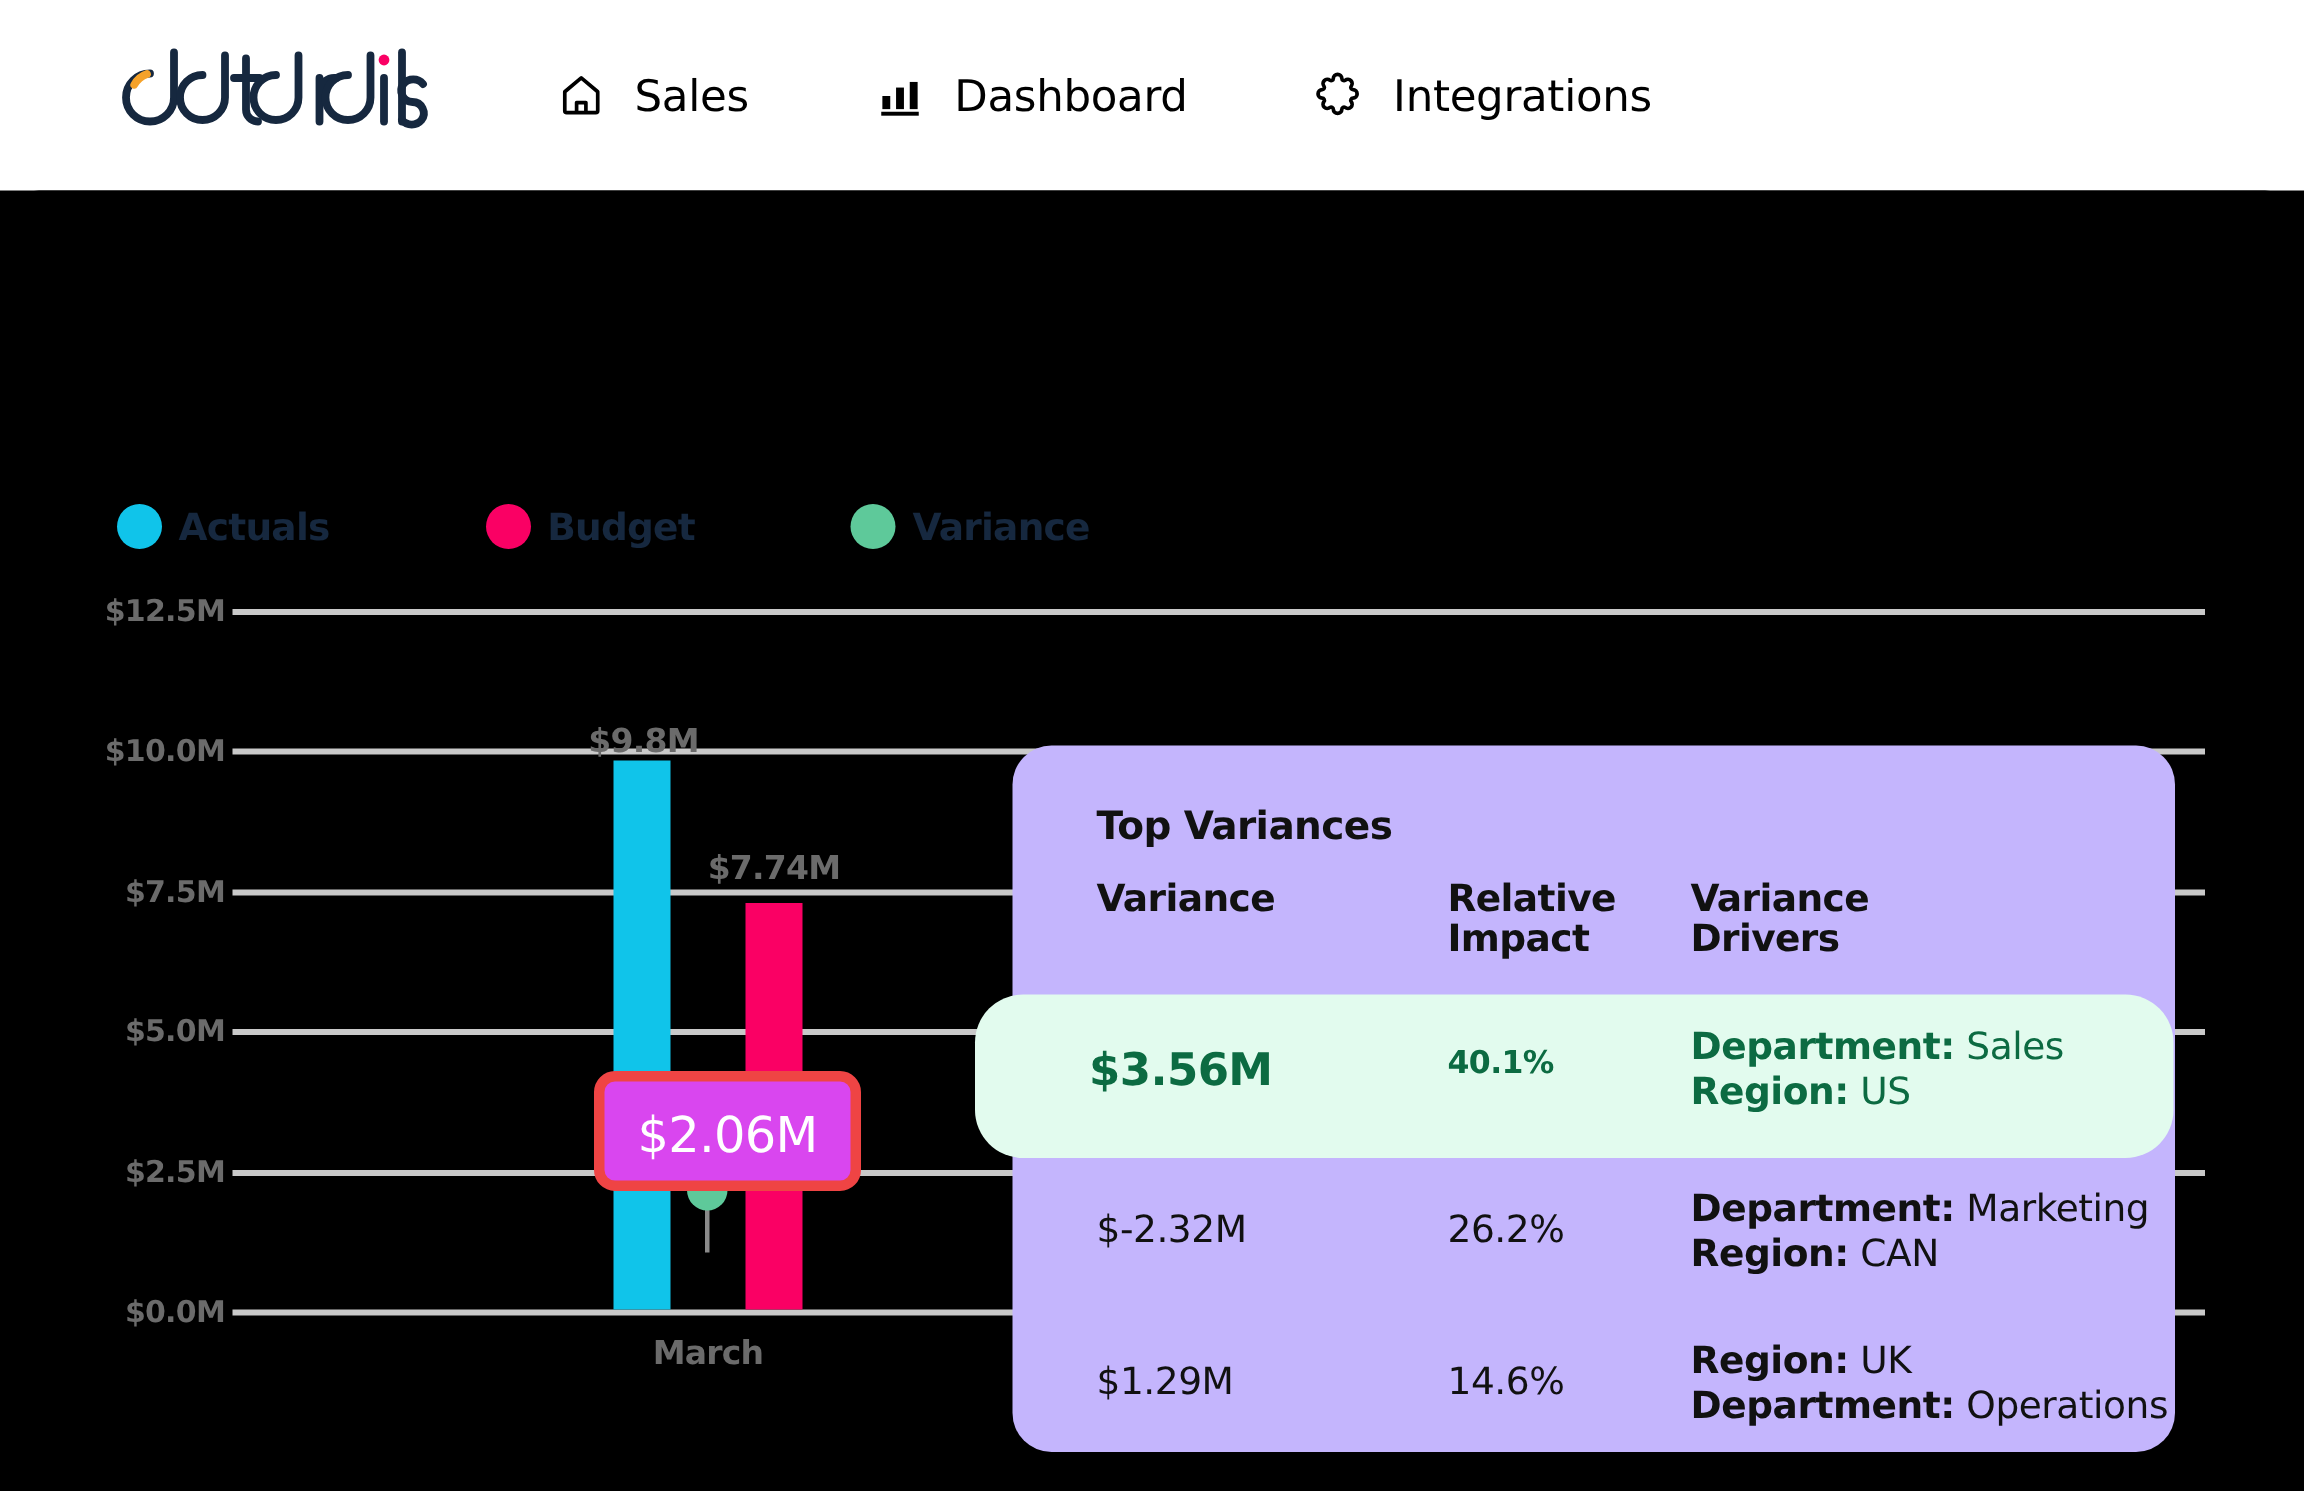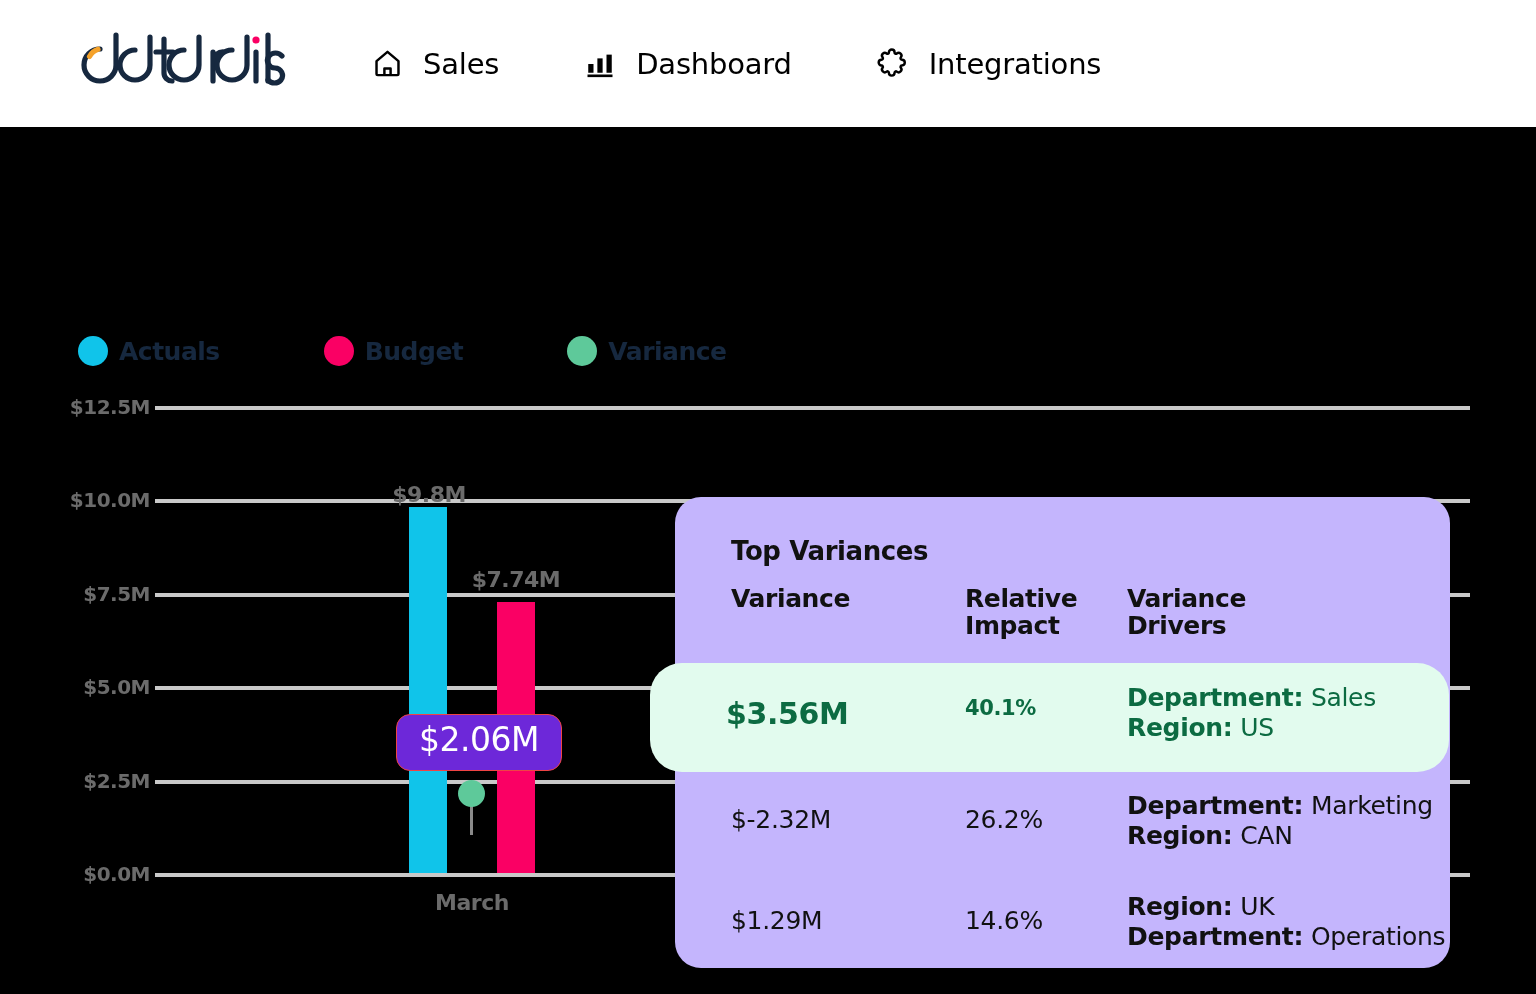--- a/index.html
+++ b/index.html
@@ -64,24 +64,24 @@
     font-family: "DejaVu Sans", sans-serif; letter-spacing: -0.5px;
   }
 
   .var-dot {
     position: absolute; width: 27px; height: 27px; border-radius: 50%;
     background: #5ec99a;
   }
   .var-connector { position: absolute; width: 3px; background: #8a8a8a; }
   .var-bubble {
     position: absolute;
-    background: #6d28d9;
-    border: 1px solid #ef4444;
+    background: #d946ef;
+    border: 7px solid #ef4444;
     border-radius: 14px;
-    padding: 5px 22px 11px 22px;
+    padding: 16px 22px 11px 22px;
     color: #ffffff;
     font-size: 33px;
     font-family: "DejaVu Sans", sans-serif;
     letter-spacing: -0.5px;
     white-space: nowrap;
   }
 
   
   .panel {
     position: absolute; left: 675px; top: 370px;

